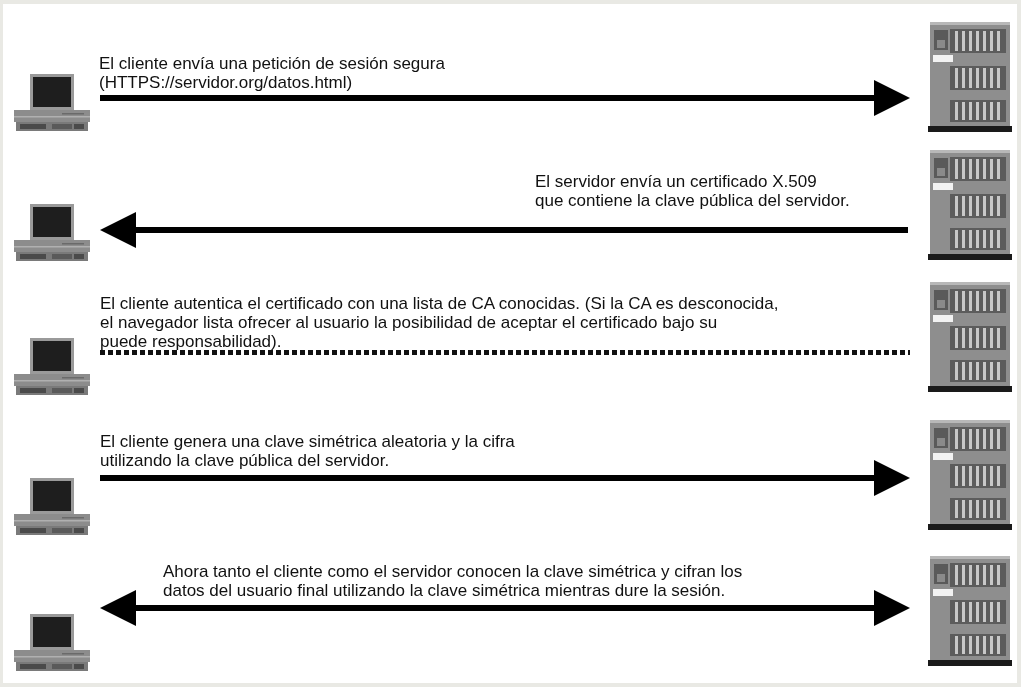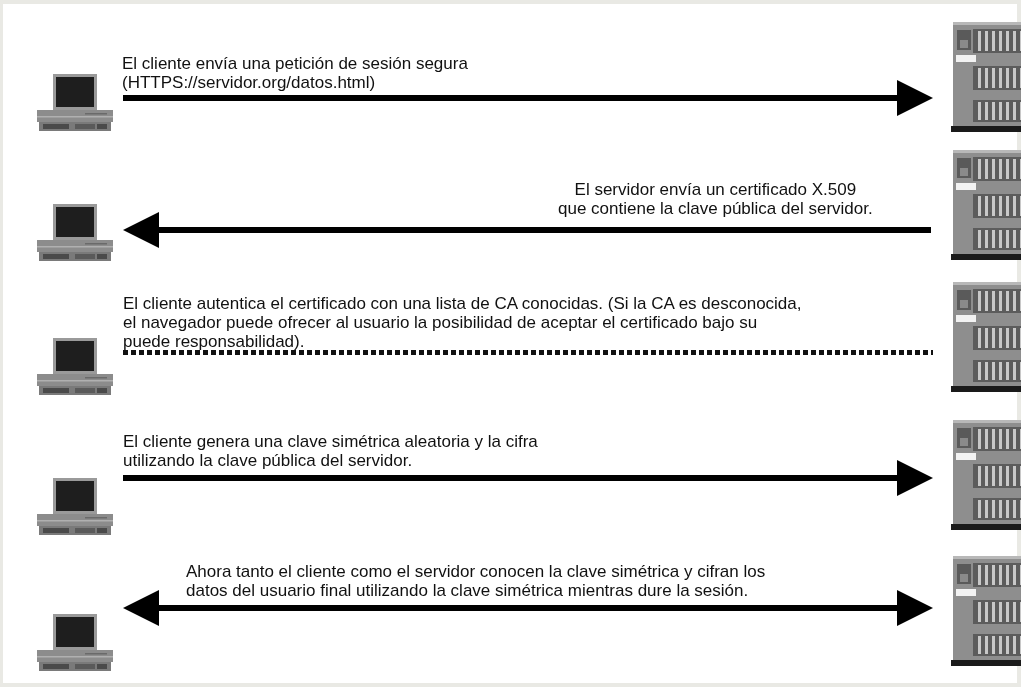--- a/index.html
+++ b/index.html
@@ -12,21 +12,20 @@
     }
     .frame {
       position: absolute;
       left: 3px; top: 4px; width: 1014px; height: 679px;
       background: #ffffff;
     }
     .step {
       position: absolute;
       left: 0; width: 827px;
       height: 136px;
-      margin-left: 23px;
     }
     .client {
       position: absolute;
       left: 12px;
       width: 80px; height: 60px;
     }
     .server {
       position: absolute;
       left: 928px;
       width: 84px; height: 116px;
@@ -136,37 +135,37 @@
   </div>
   <svg class="server" style="top:10px;">
       <use href="#srv"></use>
     </svg>
 </div>
 
 <div class="step" style="top:146px;">
   <svg class="client" style="top:56px;">
       <use href="#pc"></use>
     </svg>
-  <div class="msg" style="left:535px; top:34px;text-align:center;"><span>El servidor envía un certificado X.509</span>
+  <div class="msg" style="left:535px; top:26px;"><span>El servidor envía un certificado X.509</span>
 <span>que contiene la clave pública del servidor.</span></div>
   <div class="arrow" style="left:100px; top:64px; width:808px;">
     <div class="head-left" style="left:0;"></div>
     <div class="line-solid" style="left:34px; width:774px;"></div>
   </div>
   <svg class="server" style="top:2px;">
       <use href="#srv"></use>
     </svg>
 </div>
 
 <div class="step" style="top:280px;">
   <svg class="client" style="top:56px;">
       <use href="#pc"></use>
     </svg>
   <div class="msg" style="left:100px; top:14px;"><span>El cliente autentica el certificado con una lista de CA conocidas. (Si la CA es desconocida,</span>
-<span>el navegador puede ofrecer al usuario la posibilidad de aceptar el certificado bajo su</span>
+<span>el navegador lista ofrecer al usuario la posibilidad de aceptar el certificado bajo su</span>
 <span>puede responsabilidad).</span></div>
   <div class="line-dotted" style="left:100px; top:70px; width:810px;"></div>
   <svg class="server" style="top:0px;">
       <use href="#srv"></use>
     </svg>
 </div>
 
 <div class="step" style="top:416px;padding-left:28px;">
   <svg class="client" style="top:60px;">
       <use href="#pc"></use>

